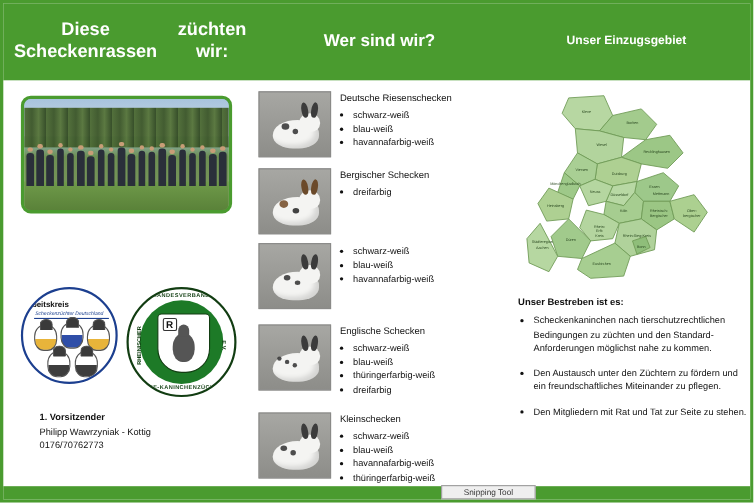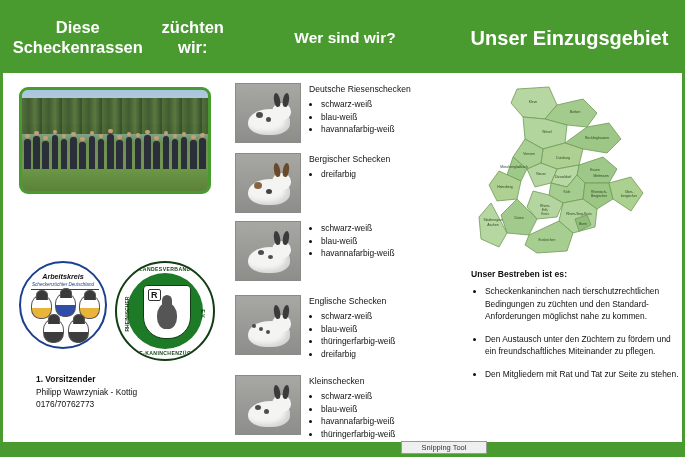--- a/index.html
+++ b/index.html
@@ -35,21 +35,21 @@
     display: flex;
     align-items: center;
     justify-content: center;
     text-align: center;
     color: #ffffff;
     font-weight: bold;
     line-height: 1.2;
   }
   .hc1 { width: 224px; font-size: 15.5px; }
   .hc2 { width: 230px; font-size: 16.5px; }
-  .hc3 { width: 225px; font-size: 20px; }
+  .hc3 { width: 225px; font-size: 11px; }
 
   
   .col-left {
     position: absolute;
     left: 0; top: 70px;
     width: 224px;
     height: 384px;
   }
   .col-mid {
     position: absolute;
@@ -122,25 +122,24 @@
     width: 88px; height: 88px;
     border: 2px solid #1c3f8f;
     border-radius: 50%;
     box-sizing: border-box;
     background: #ffffff;
     overflow: hidden;
   }
   .logo-ak-title {
     position: absolute;
     top: 9px; left: 0; width: 100%;
-    text-align: center;
+    text-align: left;
     font-size: 7.2px;
     font-weight: bold;
     color: #111;
-    font-style: italic;
   }
   .logo-ak-sub {
     position: absolute;
     top: 19px; left: 0; width: 100%;
     text-align: center;
     font-size: 4.6px;
     font-style: italic;
     color: #1a3f8f;
   }
   .logo-ak-line {

